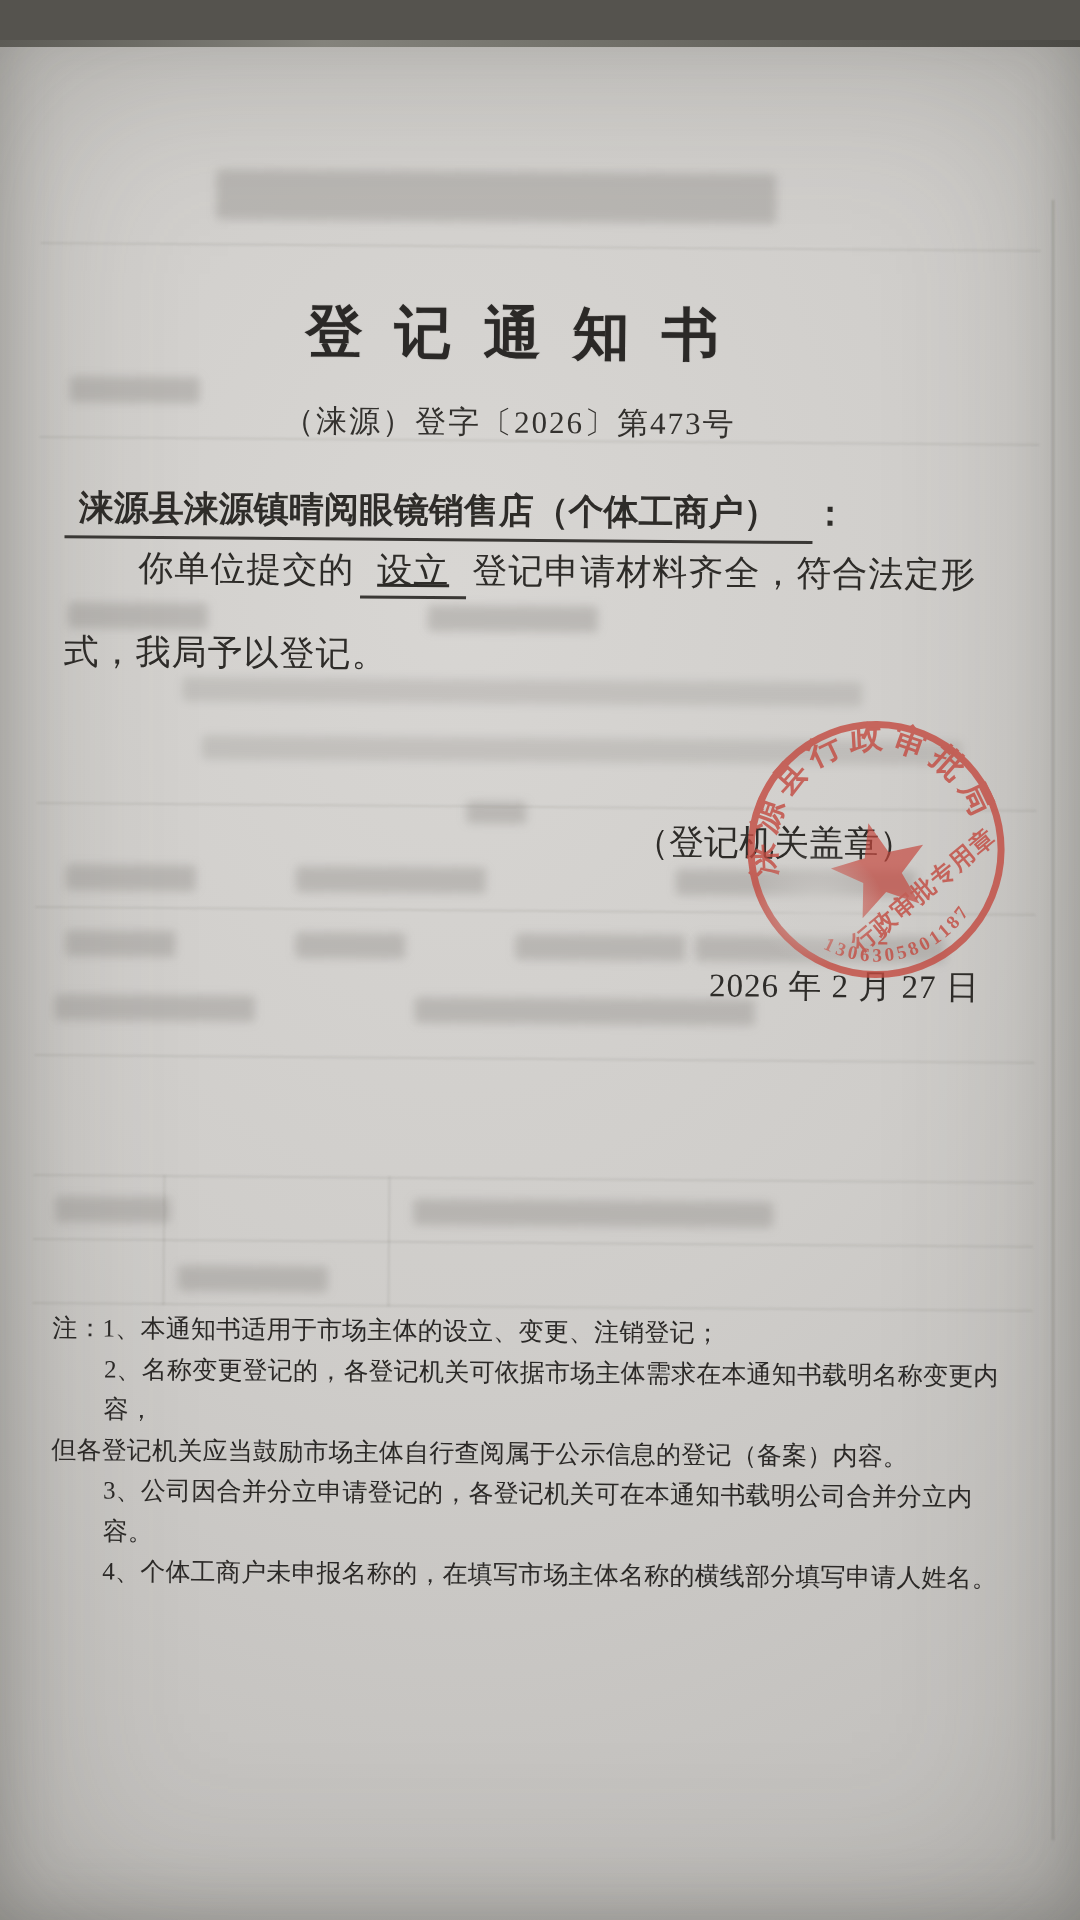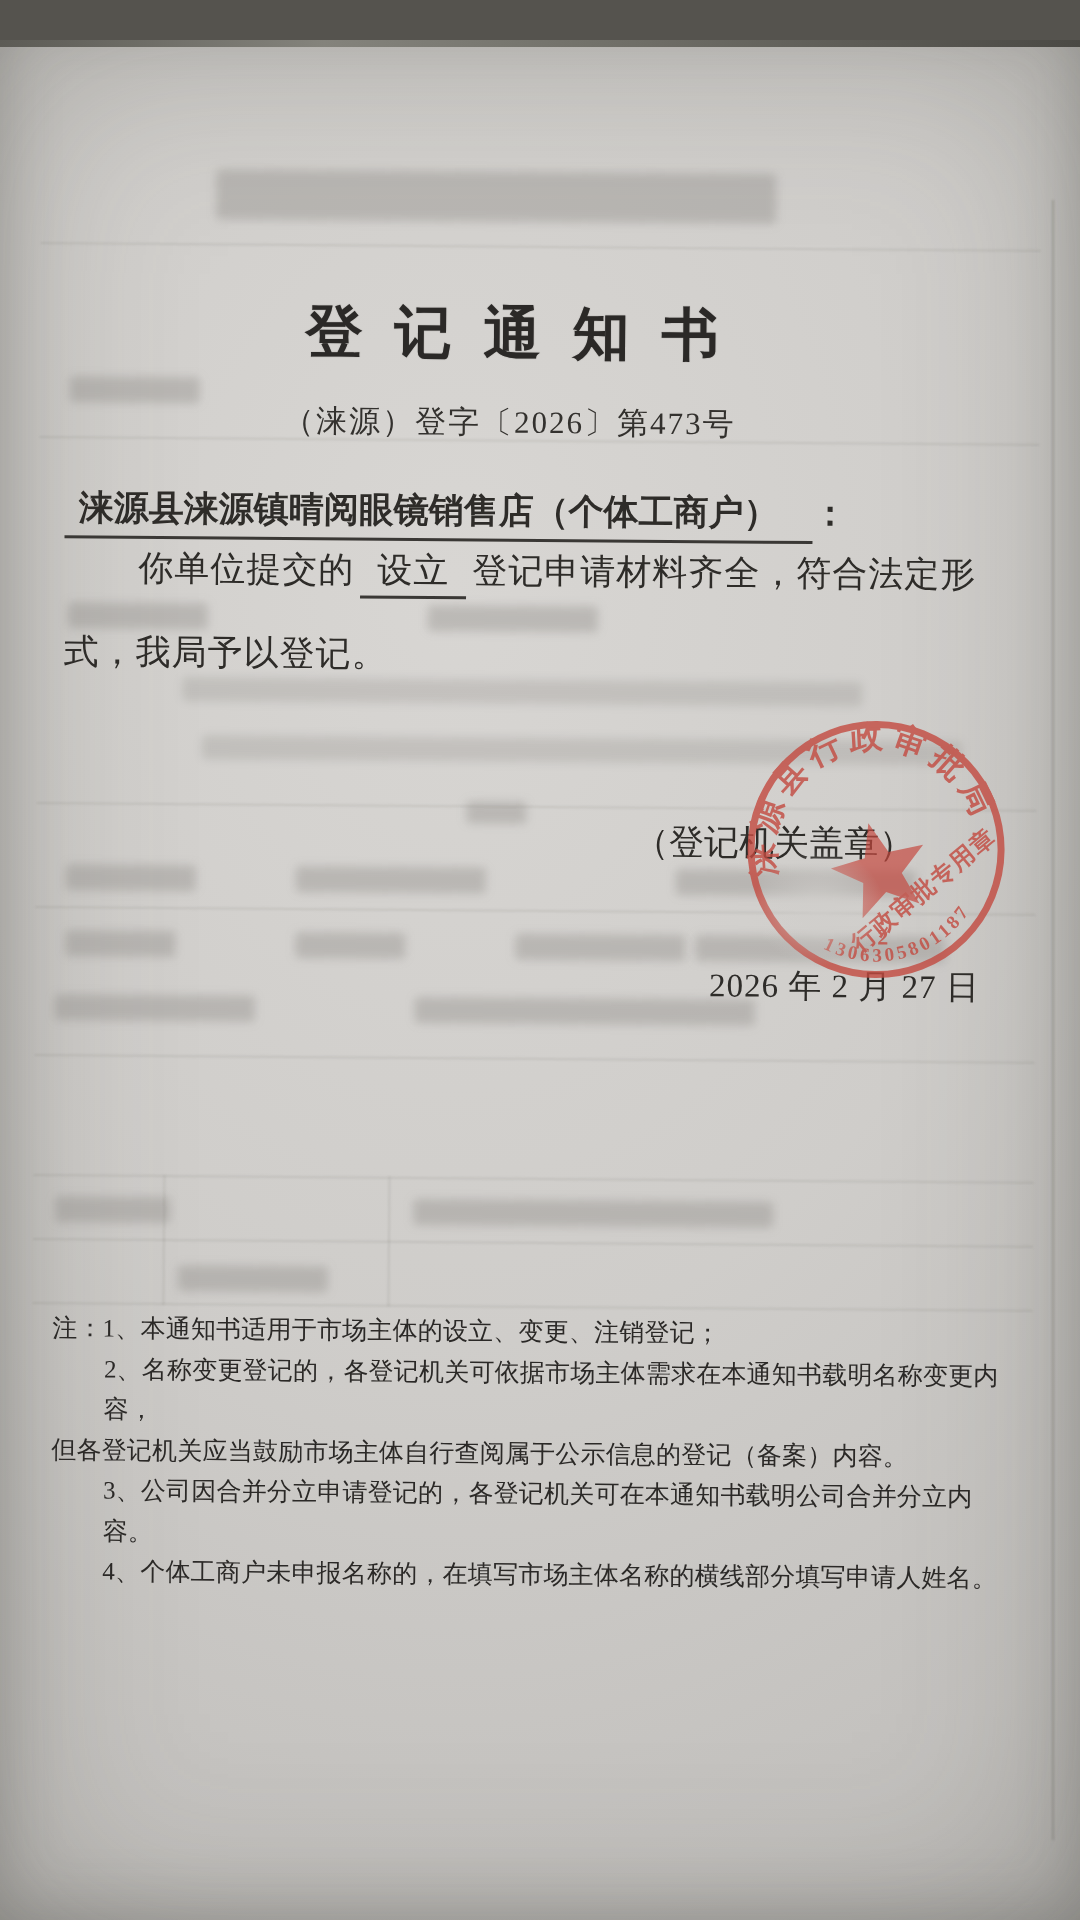--- a/index.html
+++ b/index.html
@@ -41,21 +41,21 @@
     font-size:31px;letter-spacing:2px;color:#33312e;
   }
   .addressee{position:absolute;left:66px;top:438px;font-size:35px;font-weight:bold;color:#2e2c29;}
   .addressee .addr-text{
     display:inline-block;padding:0 34px 4px 14px;
     border-bottom:3px solid #3a3835;
   }
   .body-line{position:absolute;font-size:35px;color:#2e2c29;letter-spacing:1px;}
   .body-line.l1{left:140px;top:498px;}
   .body-line.l2{left:66px;top:582px;}
-  .reg-type{display:inline-block;border-bottom:3px solid #3a3835;padding:0 17px 2px 17px;margin:0 6px;}
+  .reg-type{display:inline-block;border-bottom:3px solid #3a3835;padding:0 17px 2px 17px;margin:0 6px;text-decoration:underline;}
 
   .seal-caption{position:absolute;left:638px;top:768px;font-size:35px;color:#2e2c29;z-index:2;}
   .date-line{position:absolute;left:714px;top:912px;font-size:33px;color:#2e2c29;z-index:2;letter-spacing:1px;}
 
   .seal{position:absolute;left:730px;top:647px;z-index:3;pointer-events:none;}
   .seal-fade{position:absolute;left:733px;top:772px;width:180px;height:165px;z-index:4;
     background:radial-gradient(closest-side, rgba(208,206,203,0.72), rgba(208,206,203,0) 72%);
     pointer-events:none;}
 
   .notes{position:absolute;left:60px;top:1262px;width:960px;font-size:25px;

